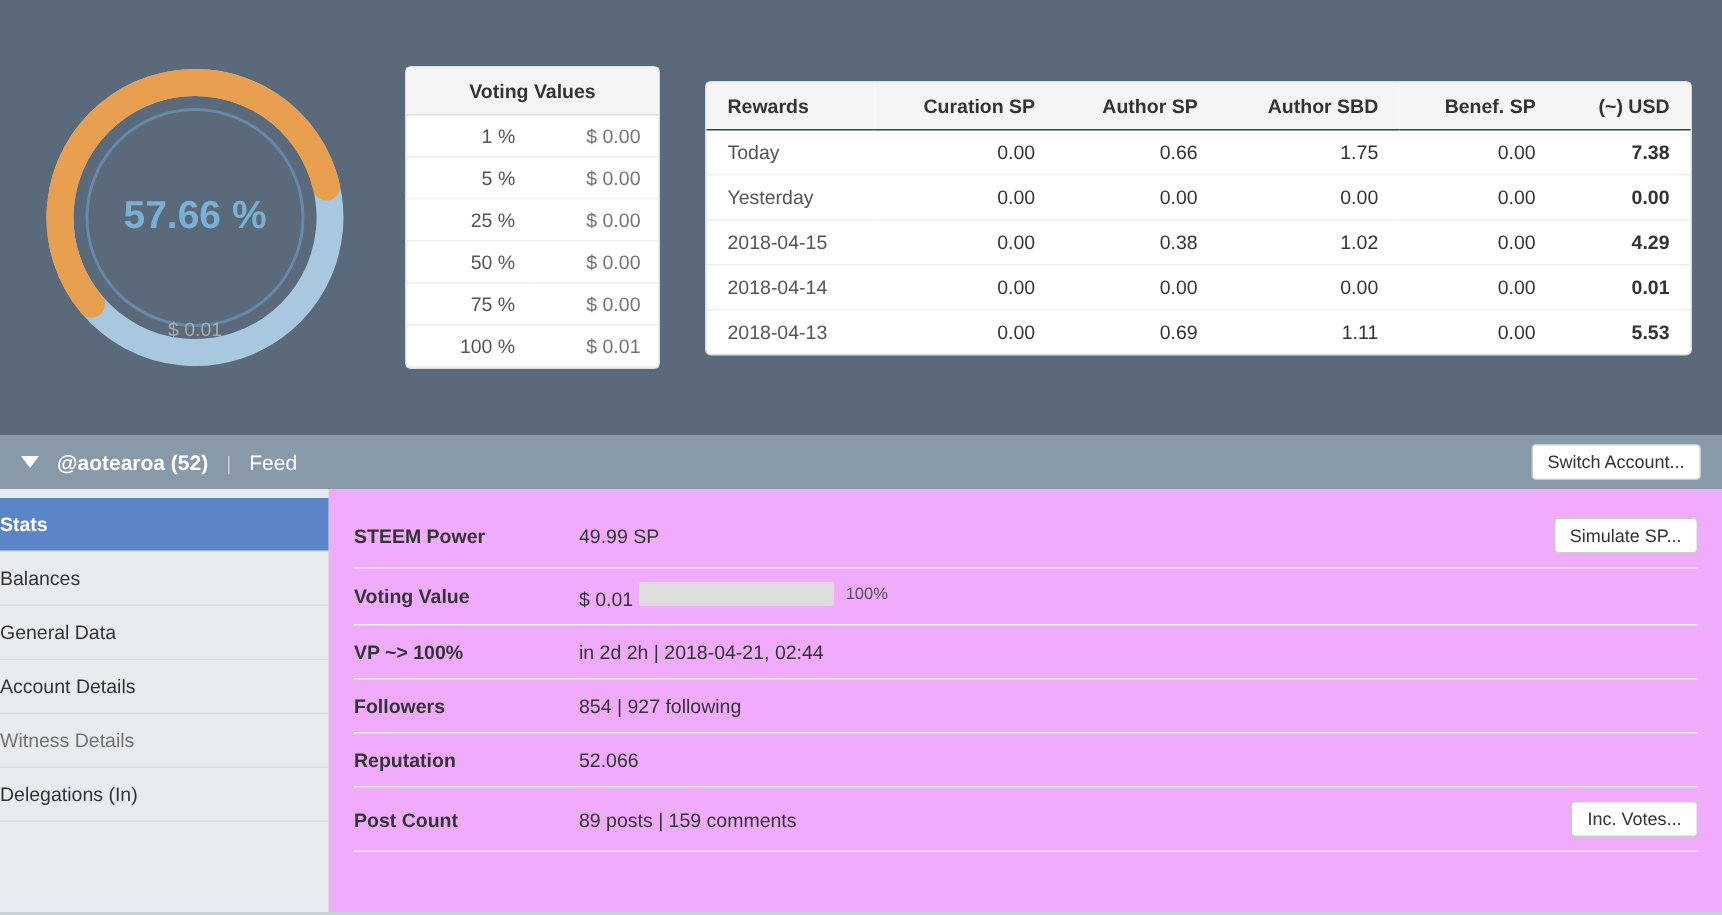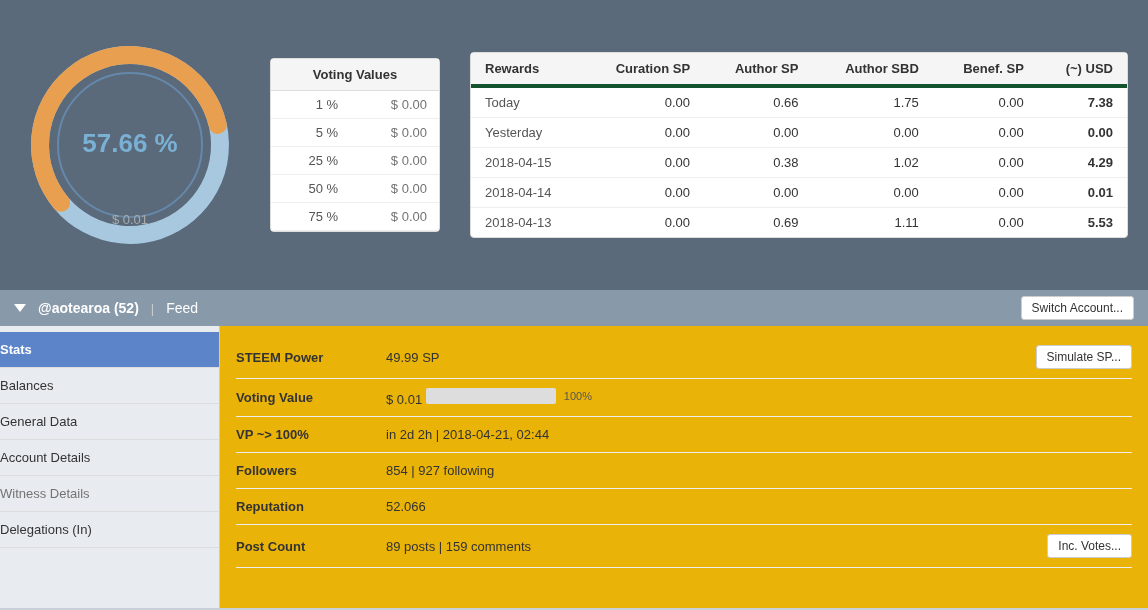--- a/index.html
+++ b/index.html
@@ -90,21 +90,21 @@
       border: 1px solid #ddd;
       border-radius: 4px;
       flex: 1;
     }
     .rewards-card table {
       border-collapse: collapse;
       width: 100%;
     }
     .rewards-card th {
       background: #f5f5f5;
-      border-bottom: 4px solid #14532d;
+      border-bottom: 1px solid #14532d;
       padding: 8px 14px;
       text-align: right;
       font-size: 13px;
       font-weight: bold;
       color: #333;
     }
     .rewards-card th:first-child {
       text-align: left;
     }
     .rewards-card td {
@@ -194,21 +194,21 @@
       font-weight: bold;
     }
     .sidebar-item.disabled {
       color: #737373;
       cursor: default;
     }
 
     
     .stats-panel {
       flex: 1;
-      background: #eab308;
+      background: #f0abfc;
       padding: 10px 16px;
       overflow-y: auto;
     }
     .stat-row {
       display: flex;
       align-items: center;
       border-bottom: 1px solid #eee;
       padding: 9px 0;
       min-height: 36px;
     }
@@ -303,20 +303,24 @@
     <td>25 %</td>
     <td>$ 0.00</td>
   </tr>
           <tr>
     <td>50 %</td>
     <td>$ 0.00</td>
   </tr>
           <tr>
     <td>75 %</td>
     <td>$ 0.00</td>
+  </tr>
+          <tr>
+    <td>100 %</td>
+    <td>$ 0.01</td>
   </tr>
         </tbody>
     </table>
   </div>
 
   <div class="rewards-card">
     <table>
       <thead id="rewards-header-row">
       <tr>
             <th>Rewards</th>

